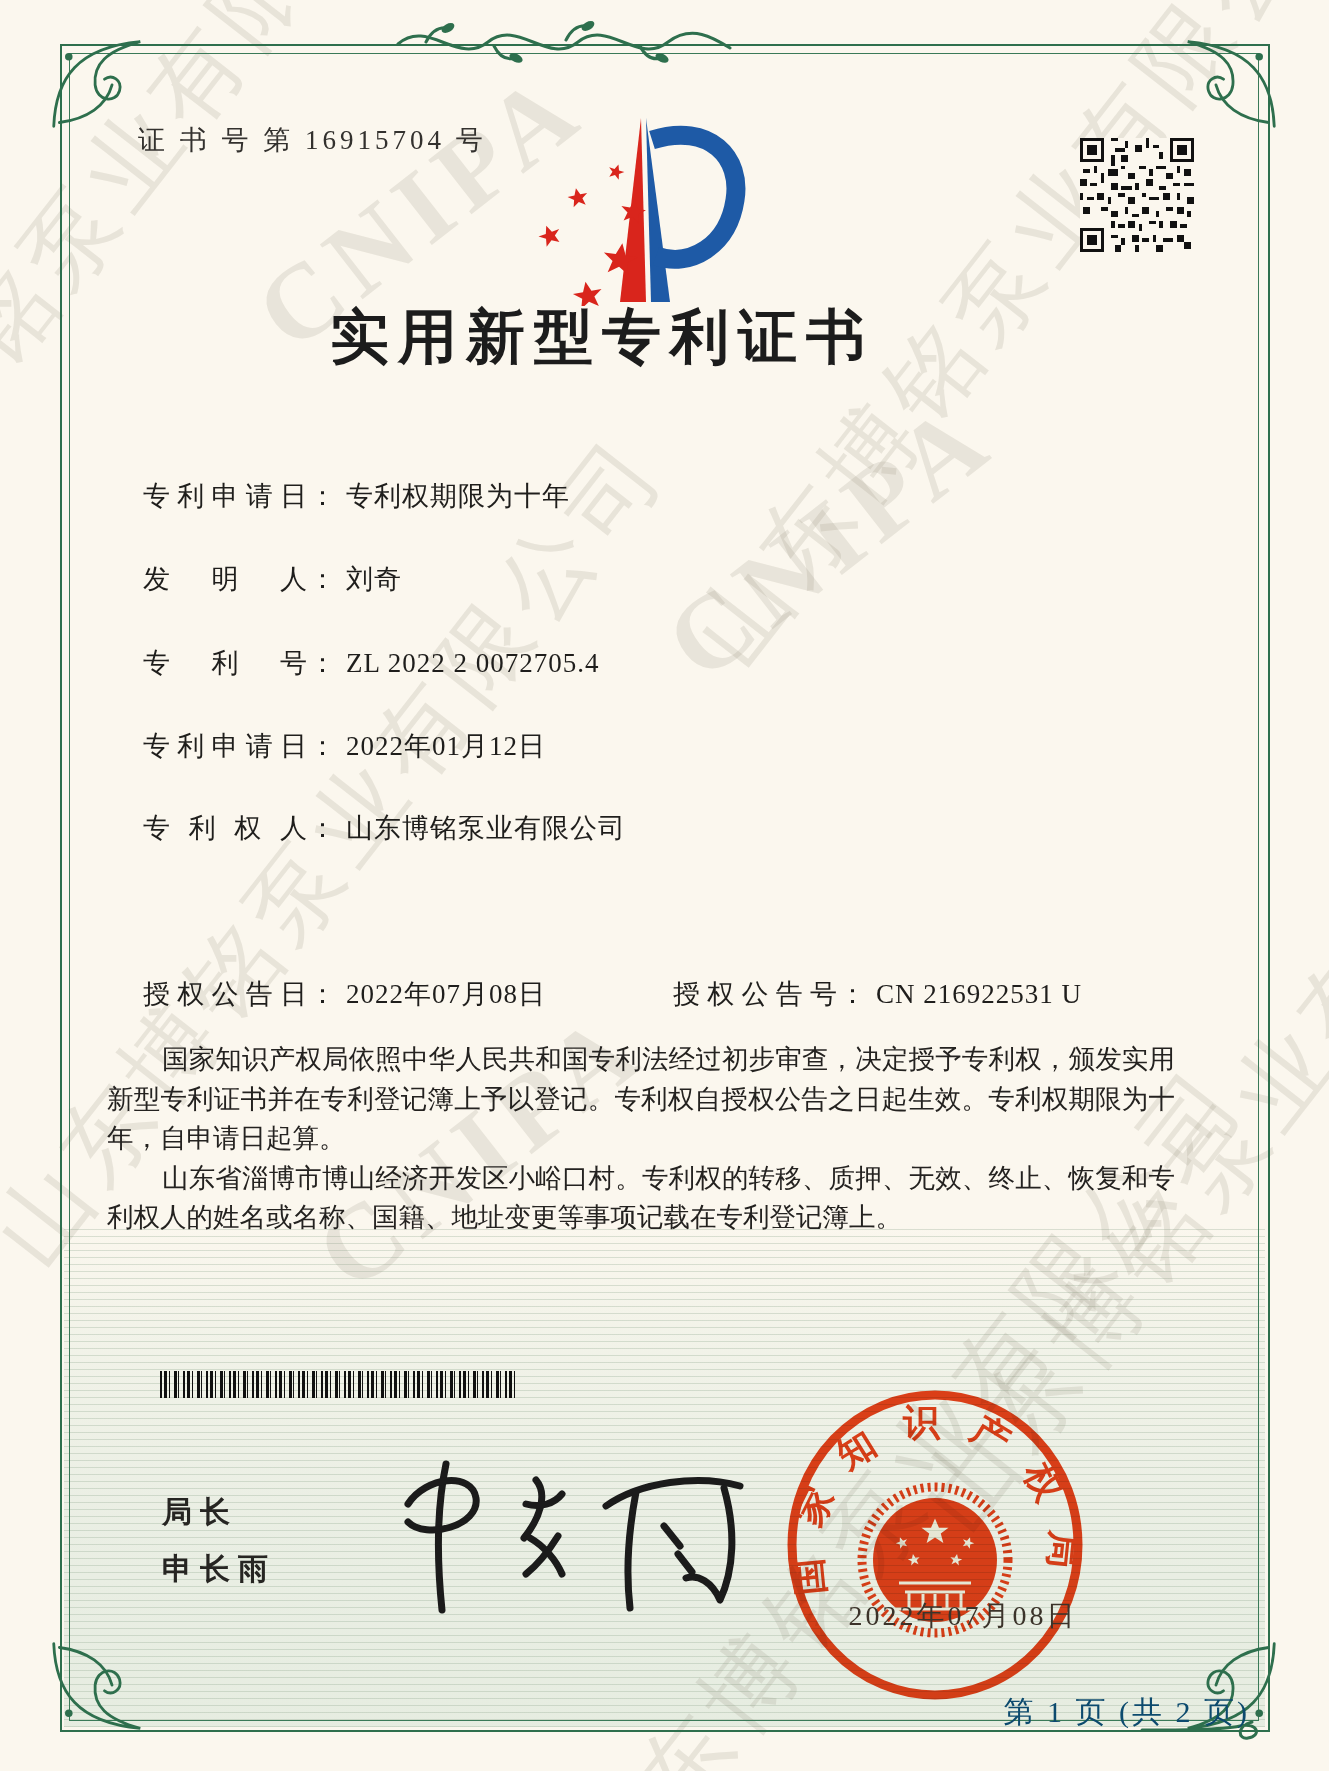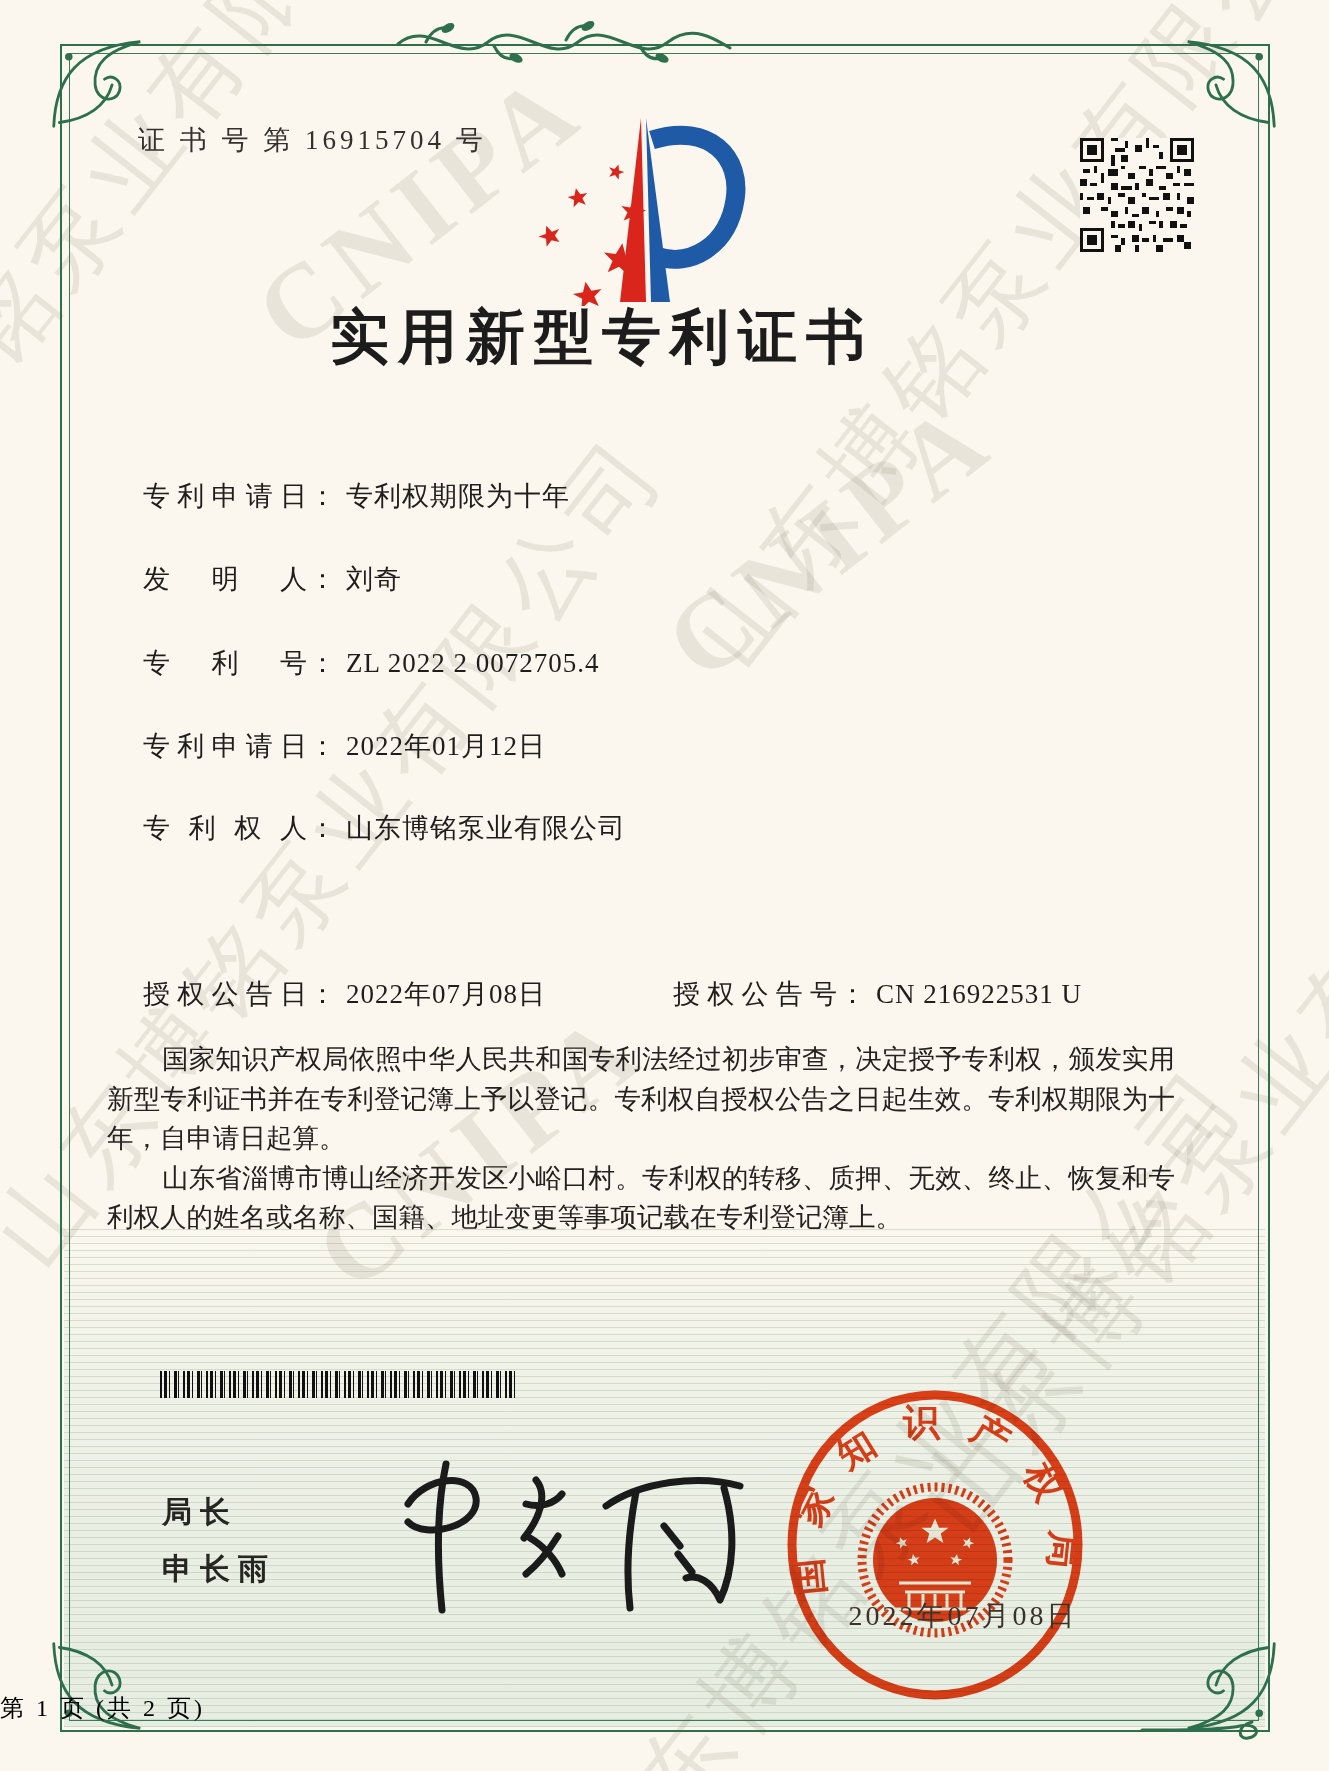--- a/index.html
+++ b/index.html
@@ -38,22 +38,22 @@
       rgba(0,0,0,0) 7px 9px,#101010 9px 10px,rgba(0,0,0,0) 10px 14px,#101010 14px 17px,
       rgba(0,0,0,0) 17px 18px,#161616 18px 19px,rgba(0,0,0,0) 19px 23px);}
   .signer-title,.signer-name{position:absolute;z-index:3;left:162px;
     font-family:"Liberation Sans","DejaVu Sans",sans-serif;font-weight:bold;
     font-size:30px;letter-spacing:8px;color:#262522;}
   .signer-title{top:1492px;} .signer-name{top:1549px;}
   .signature{position:absolute;z-index:4;left:368px;top:1442px;}
   .seal{position:absolute;z-index:4;left:783px;top:1380px;opacity:.95;mix-blend-mode:multiply;}
   .seal-date{position:absolute;z-index:5;left:818px;top:1597px;width:290px;text-align:center;
     font-size:28px;letter-spacing:3px;color:#3b332a;}
-  .footer{position:absolute;z-index:3;left:0;top:1692px;width:1250px;text-align:left;
-    font-size:24px;letter-spacing:3px;color:#000000;}
+  .footer{position:absolute;z-index:3;left:0;top:1692px;width:1250px;text-align:right;
+    font-size:30px;letter-spacing:3px;color:#0c4a6e;}
 </style>
 </head>
 <body>
 
 <div class="page">
 
   <div class="guilloche"></div>
 
   <div class="wm wmc" style="left:105px;top:195px;transform:translate(-50%,-50%) rotate(-52deg);">山东博铭泵业有限公司</div>
   <div class="wm wma" style="left:420px;top:210px;transform:translate(-50%,-50%) rotate(-38deg);">CNIPA</div>

